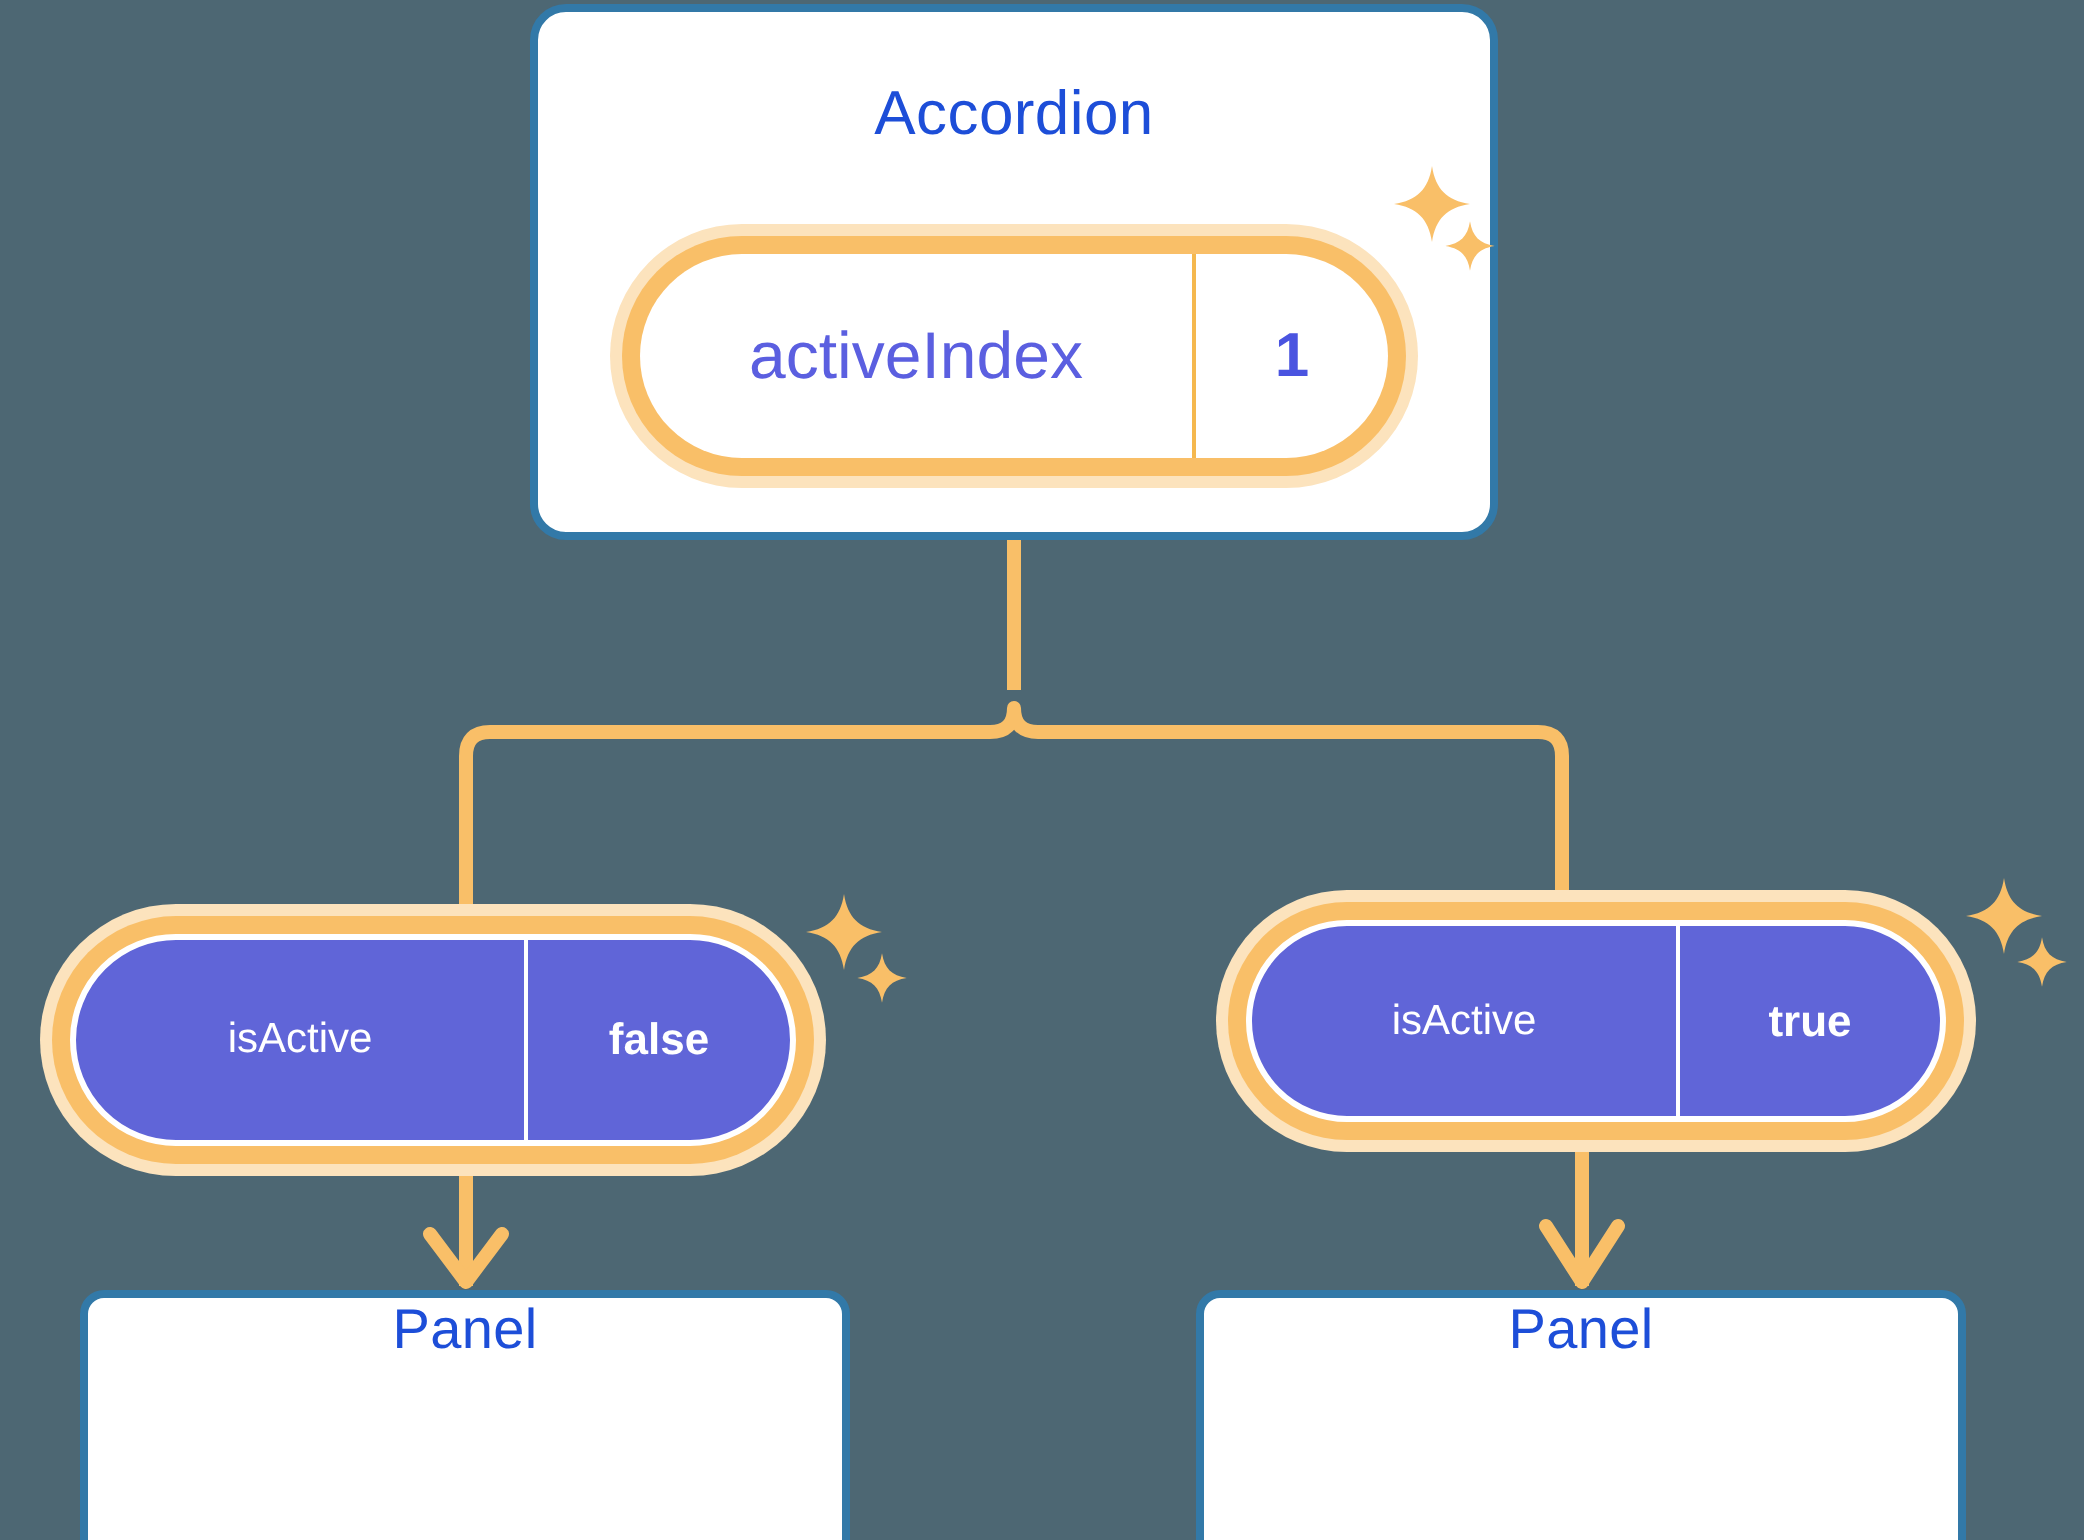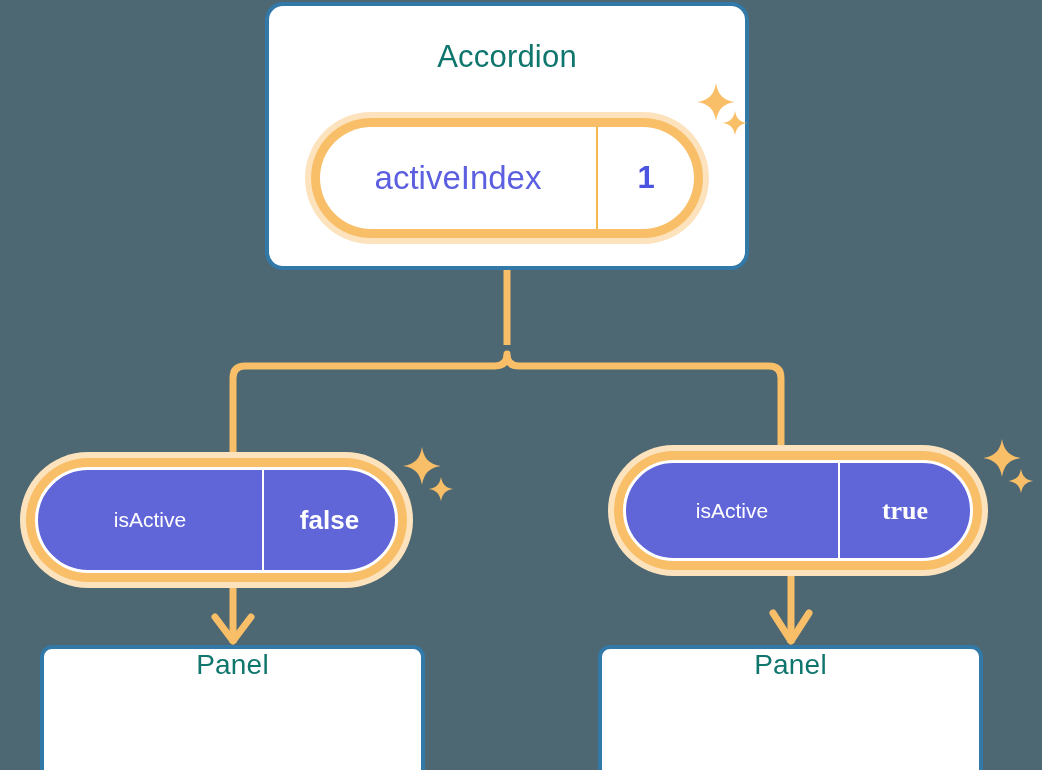--- a/index.html
+++ b/index.html
@@ -35,21 +35,21 @@
     position: absolute;
     box-sizing: border-box;
     background: #ffffff;
     border: 4px solid #3279a8;
     border-radius: 14px;
     display: flex;
     flex-direction: column;
     align-items: center;
   }
   .card-title {
-    color: #0f766e;
+    color: #1d4ed8;
     font-size: 31px;
     font-weight: 400;
     letter-spacing: 0.2px;
     white-space: nowrap;
   }
 
   #accordion-card {
     left: 265px;
     top: 2px;
     width: 484px;
@@ -130,41 +130,41 @@
     background: #6065d8;
     border: 3px solid #ffffff;
   }
   .pill-purple .key {
     color: #ffffff;
     font-size: 21px;
     border-right: 2px solid #ffffff;
   }
   .pill-purple .val {
     color: #ffffff;
-    font-size: 26px;
+    font-size: 22px;
     font-weight: 700;
   }
 
   #pill-is-active-false {
     left: 20px;
     top: 452px;
     width: 393px;
     height: 136px;
   }
   #pill-is-active-false .key { flex: 0 0 226px; }
   #pill-is-active-false .val { flex: 1 1 auto; }
 
   #pill-is-active-true {
     left: 608px;
     top: 445px;
     width: 380px;
     height: 131px;
   }
   #pill-is-active-true .key { flex: 0 0 214px; }
-  #pill-is-active-true .val { flex: 1 1 auto; font-family: Liberation Serif, serif; }
+  #pill-is-active-true .val { flex: 1 1 auto; }
 
   
   .sparkle-group {
     position: absolute;
     pointer-events: none;
   }
   .sparkle {
     position: absolute;
     display: block;
   }

